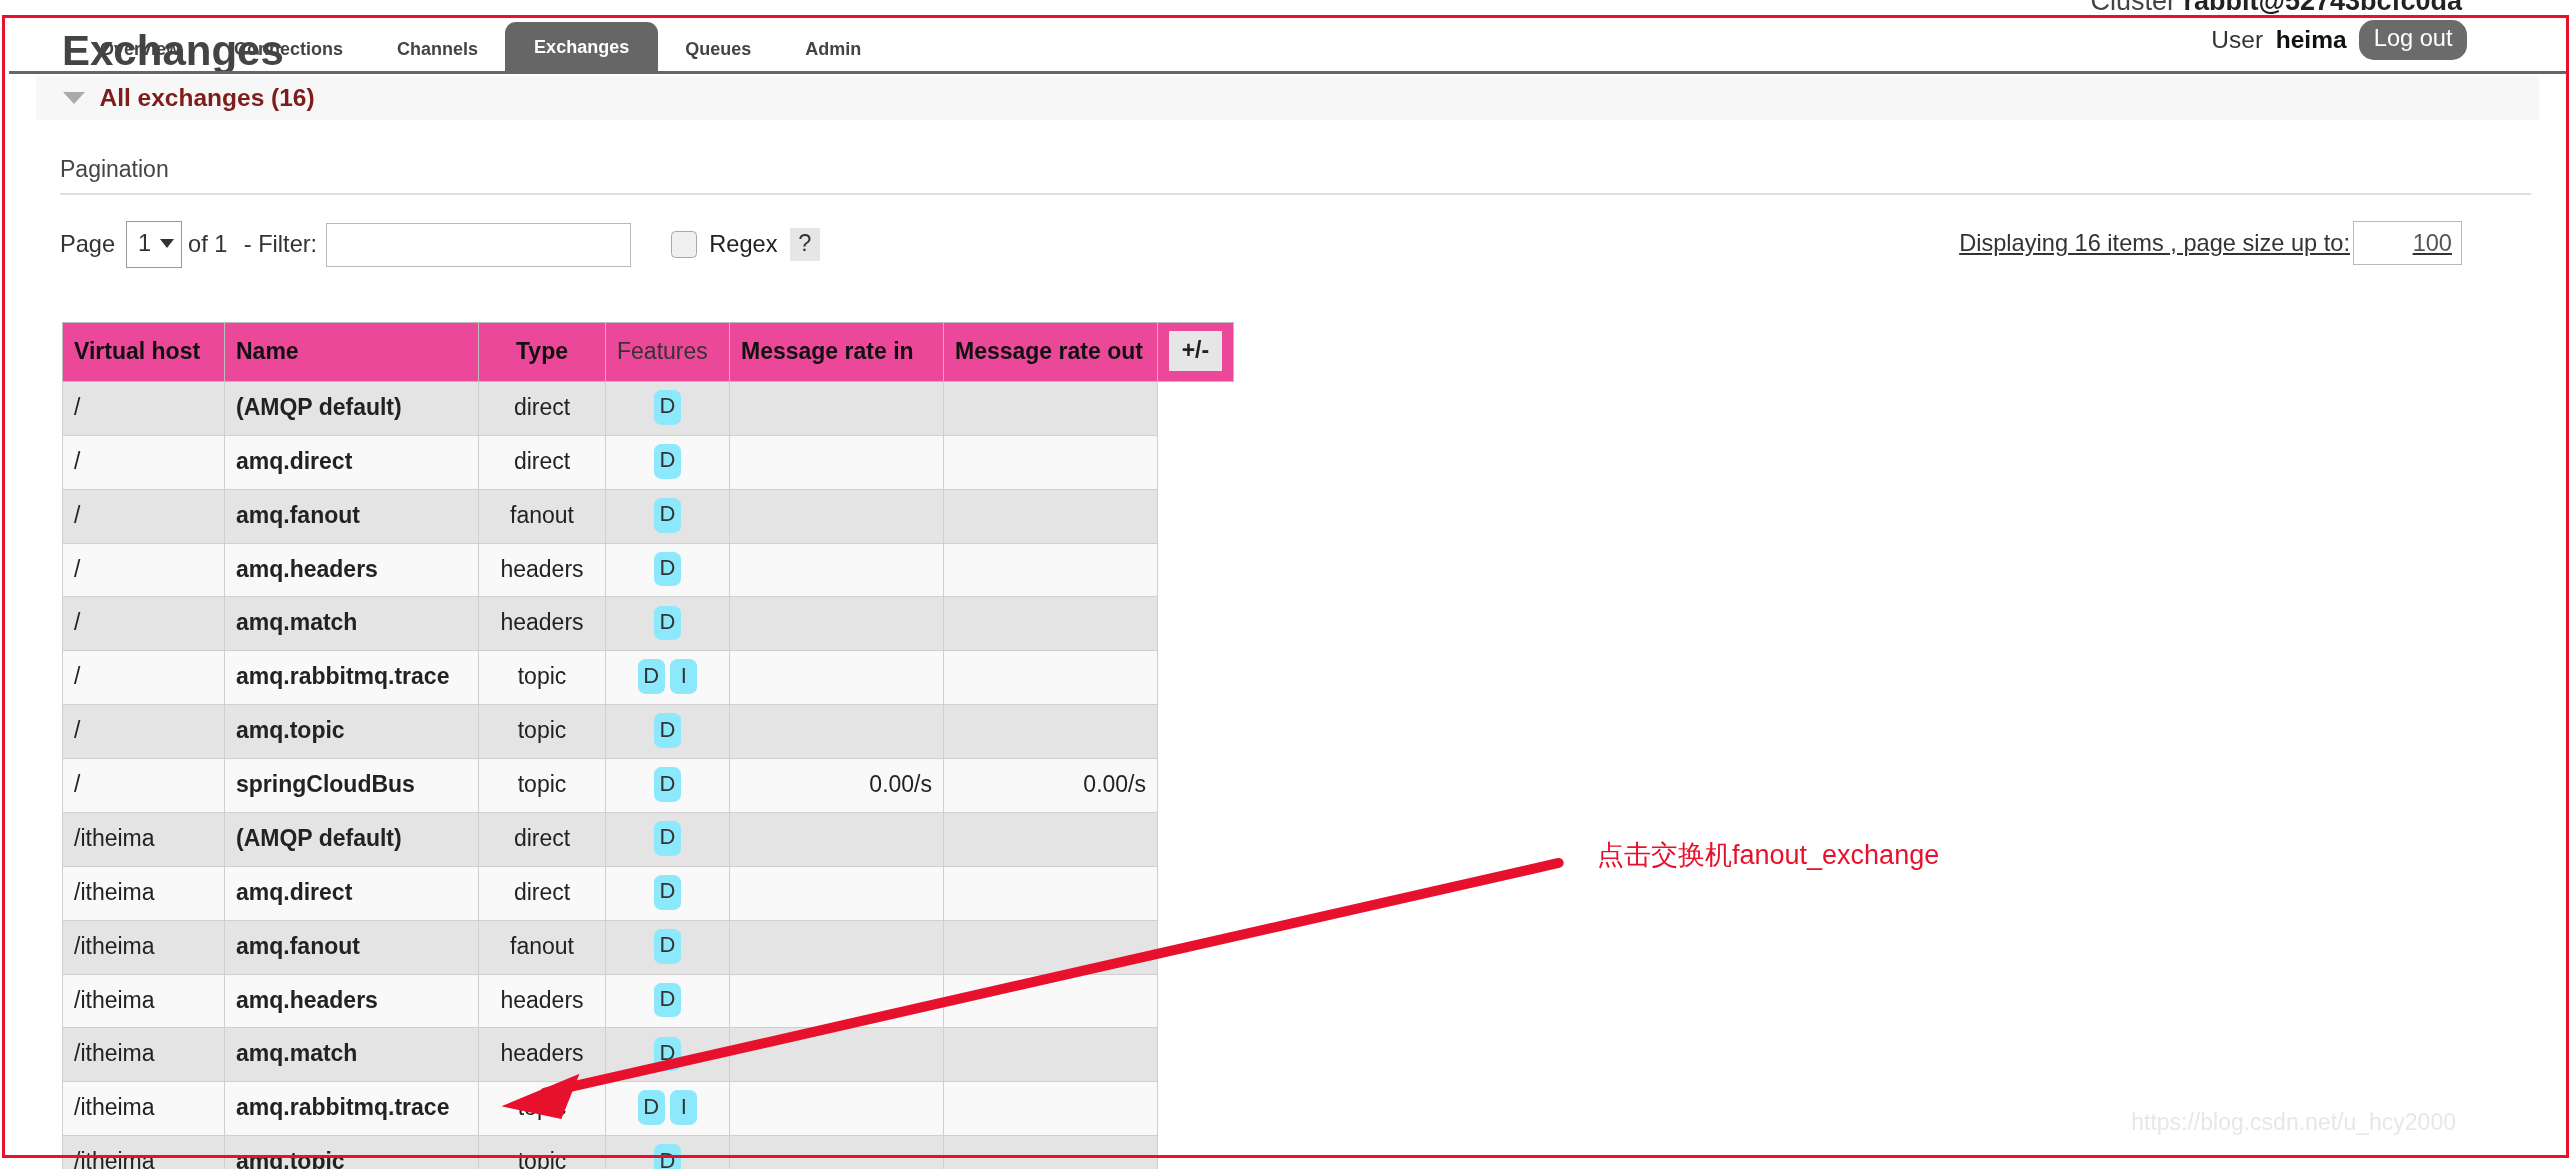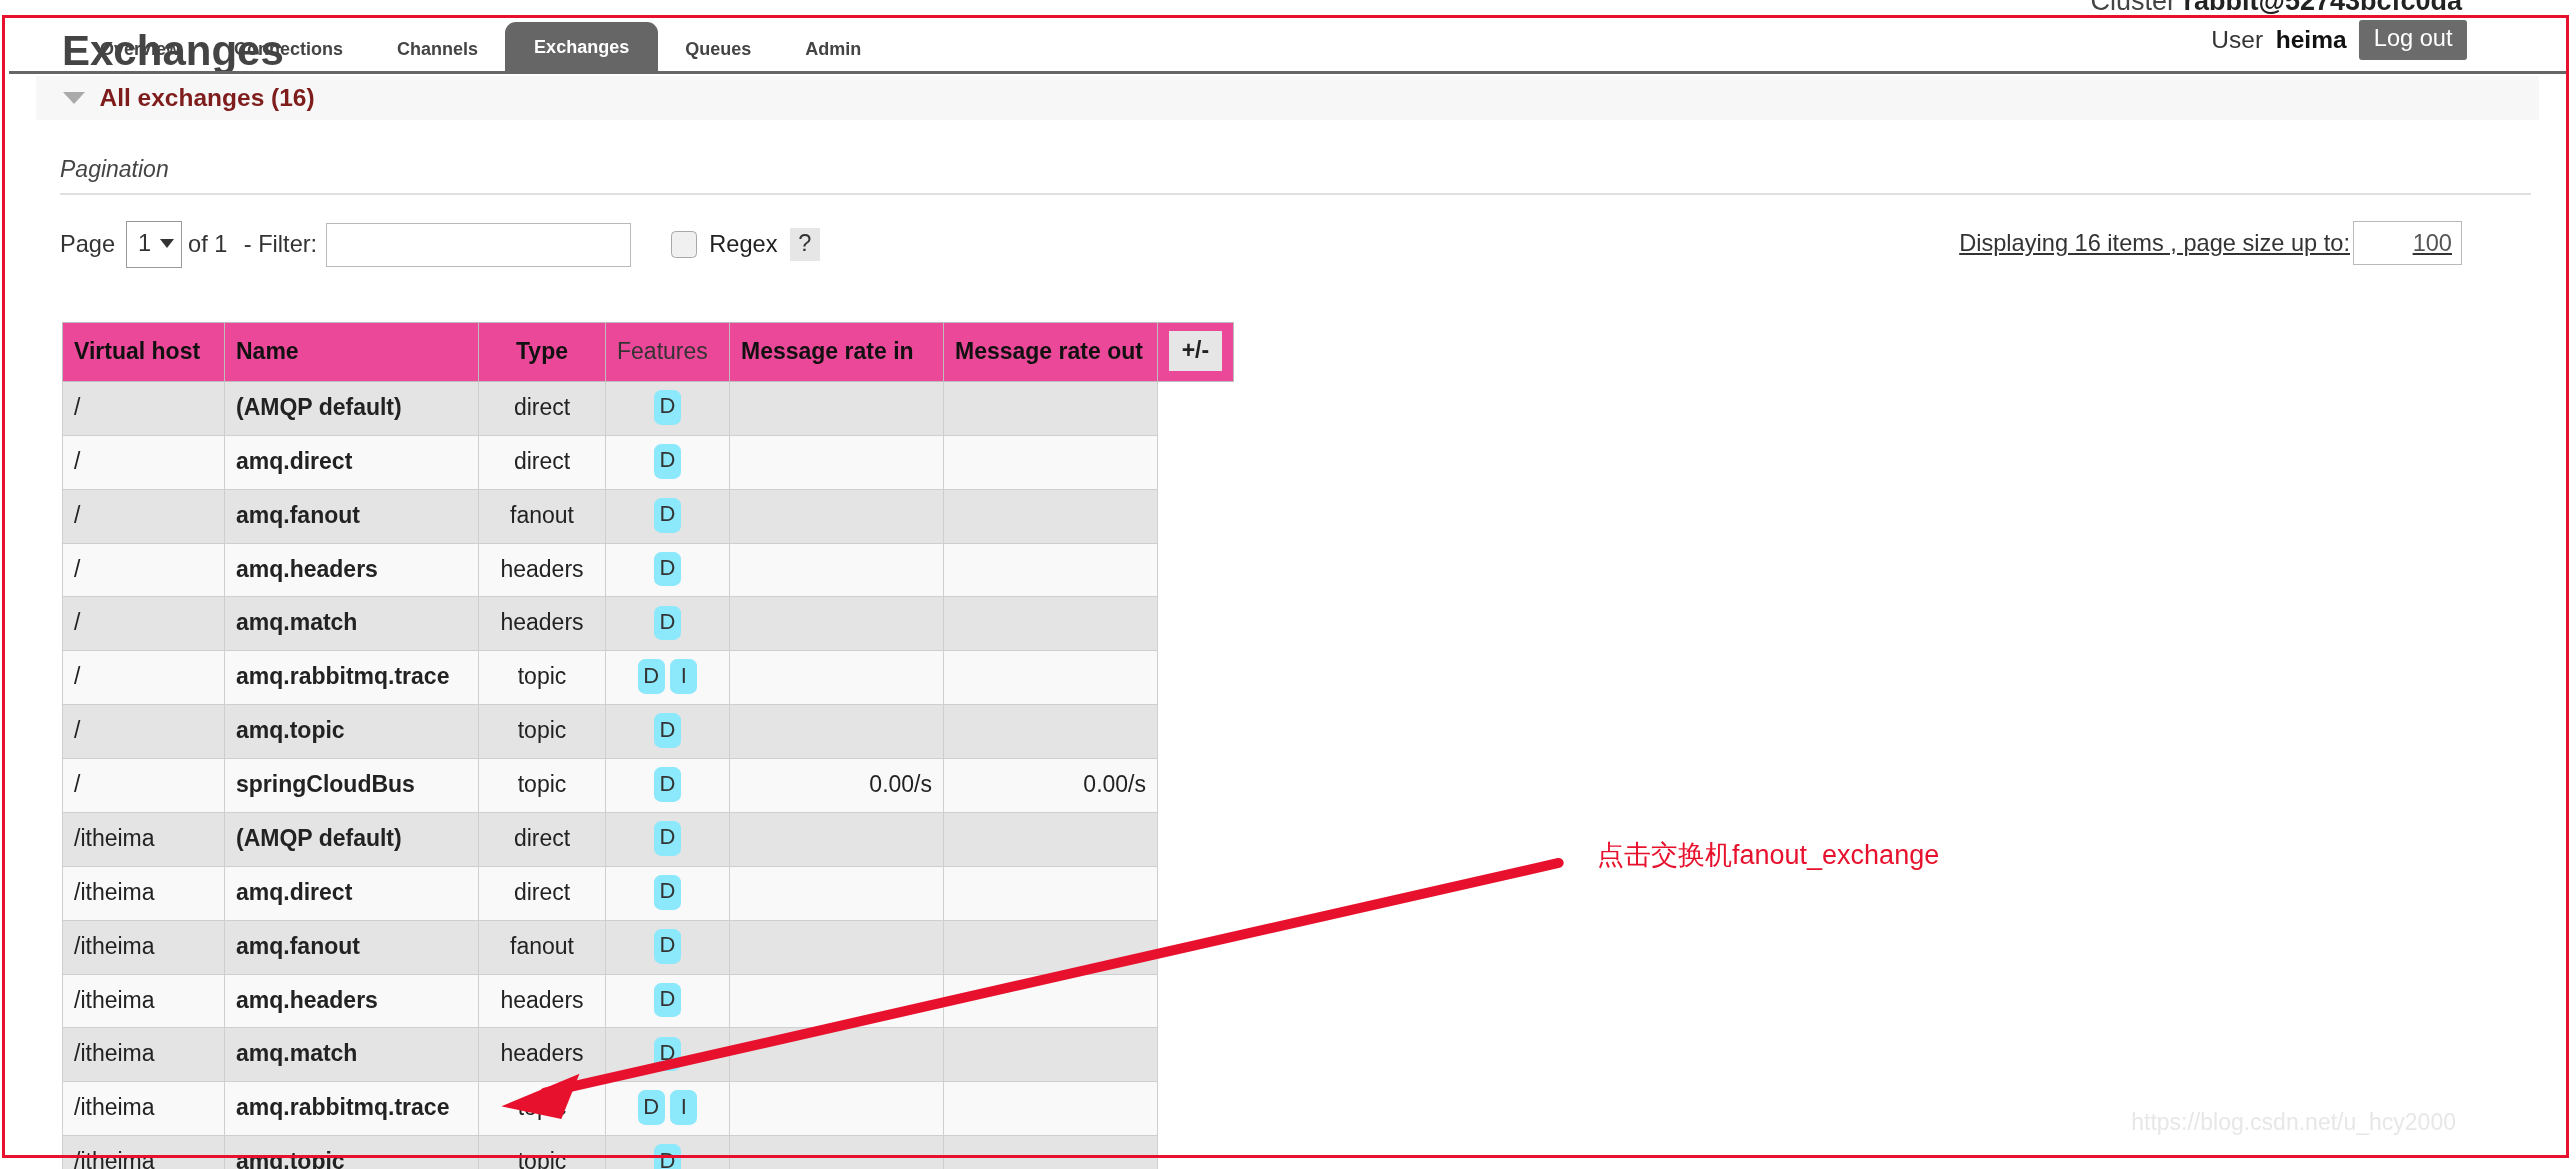--- a/index.html
+++ b/index.html
@@ -84,21 +84,21 @@
     display: flex; align-items: center; gap: 12.7px;
     font-size: 24.5px; color: #333;
     z-index: 25;
   }
   .userblock .uname { font-weight: bold; color: #111; }
   .logout-btn {
     background: #6b6b6b;
     color: #ffffff;
     font-size: 23.6px;
     padding: 5.4px 14.5px 7.3px 14.5px;
-    border-radius: 3px;
+    border-radius: 15px;
     cursor: pointer;
     line-height: 1.15;
   }
 
   
   .page-heading {
     position: absolute;
     left: 62px; top: 27px;
     font-size: 42px;
     font-weight: bold;
@@ -127,21 +127,20 @@
   .section-title {
     font-size: 24.5px; font-weight: bold; color: #7f1d1d;
   }
 
   
   .pagination-label {
     position: absolute;
     left: 60px; top: 156px;
     font-size: 23px;
     color: #444;
-    font-style: italic;
   }
   .pagination-rule {
     position: absolute;
     left: 60px; top: 193px;
     width: 2471px; height: 1.8px;
     background: #e0e0e0;
   }
 
   .pag-row {
     position: absolute;

